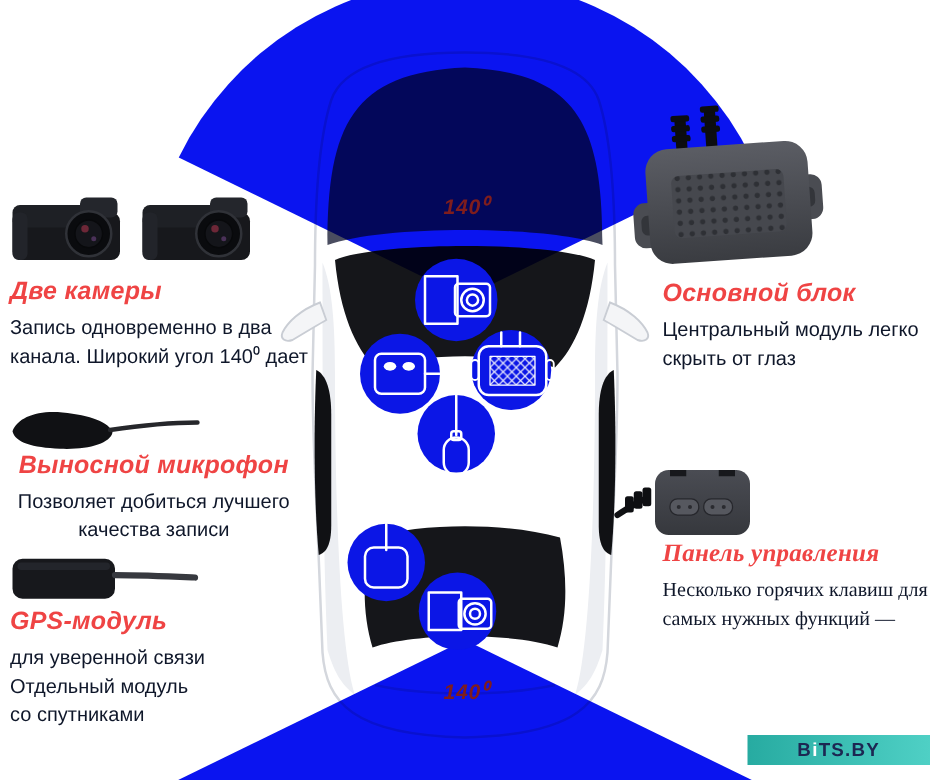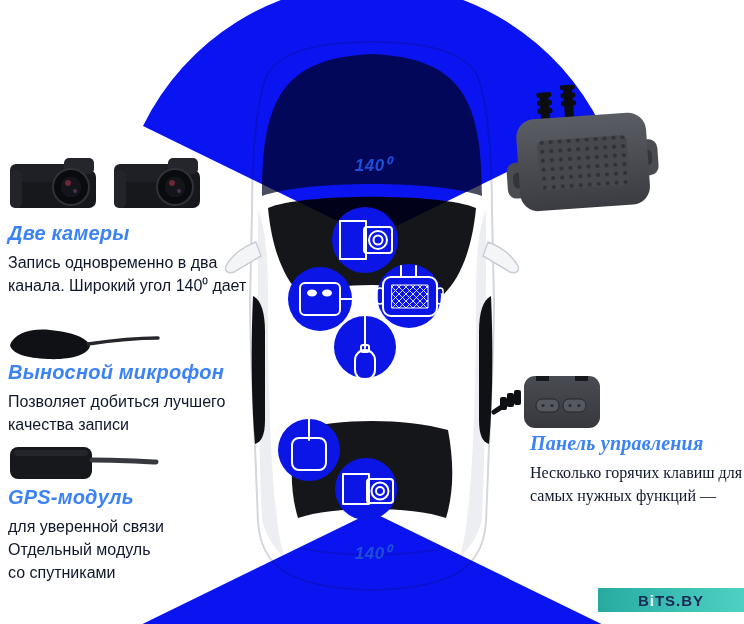--- a/index.html
+++ b/index.html
@@ -5,27 +5,27 @@
   html,body { margin:0; padding:0; background:#fff; }
   .canvas {
     position:relative; width:744px; height:624px; background:#ffffff;
     overflow:hidden; font-family:"Liberation Sans", sans-serif;
   }
   .scene { position:absolute; left:0; top:0; width:744px; height:624px; }
   .blend-multiply { mix-blend-mode:multiply; }
 
   .callout { position:absolute; }
   .callout-title {
-    font-weight:700; font-style:italic; font-size:20px; color:#3b82f6;
+    font-weight:700; font-style:italic; font-size:20px; color:#ef4444;
     letter-spacing:.2px; margin:0 0 6px 0;
   }
   .callout-line { font-size:16px; color:#0f172a; line-height:23px; white-space:nowrap; }
 
   .fov-label {
-    position:absolute; width:90px; text-align:center; color:#1d4ed8;
+    position:absolute; width:90px; text-align:center; color:#7f1d1d;
     font-weight:700; font-style:italic; font-size:17px; letter-spacing:.5px;
   }
 
   .watermark {
     position:absolute; left:598px; top:588px; width:146px; height:24px;
     background:linear-gradient(90deg,#27aba1,#4fd0c5);
     display:flex; align-items:center; justify-content:center;
     font-size:15px; font-weight:700; letter-spacing:1px; color:#1c2752;
   }
   .watermark .wm-i { color:#ffffff; }
@@ -221,33 +221,38 @@
 
   <div class="fov-label" style="left:328px; top:153px;">140⁰</div>
   <div class="fov-label" style="left:328px; top:541px;">140⁰</div>
 
   <div class="callout" style="left:8px; top:222px; width:240px;">
     <div class="callout-title">Две камеры</div>
     <div class="callout-line">Запись одновременно в два</div>
     <div class="callout-line">канала. Широкий угол 140⁰ дает</div>
   </div>
 
-  <div class="callout" style="left:8px; top:361px; width:230px;">
+  <div class="callout" style="left:8px; top:361px; width:230px;text-align:center;">
     <div class="callout-title">Выносной микрофон</div>
     <div class="callout-line">Позволяет добиться лучшего</div>
     <div class="callout-line">качества записи</div>
   </div>
 
   <div class="callout" style="left:8px; top:486px; width:200px;">
     <div class="callout-title">GPS-модуль</div>
     <div class="callout-line">для уверенной связи</div>
     <div class="callout-line">Отдельный модуль</div>
     <div class="callout-line">со спутниками</div>
   </div>
 
+  <div class="callout" style="left:530px; top:224px; width:214px;">
+    <div class="callout-title">Основной блок</div>
+    <div class="callout-line">Центральный модуль легко</div>
+    <div class="callout-line">скрыть от глаз</div>
+  </div>
 
   <div class="callout" style="left:530px; top:432px; width:214px;font-family:Liberation Serif, serif;">
     <div class="callout-title">Панель управления</div>
     <div class="callout-line">Несколько горячих клавиш для</div>
     <div class="callout-line">самых нужных функций —</div>
   </div>
 
   <div class="watermark">
     <span>B</span>
       <span class="wm-i">i</span>

